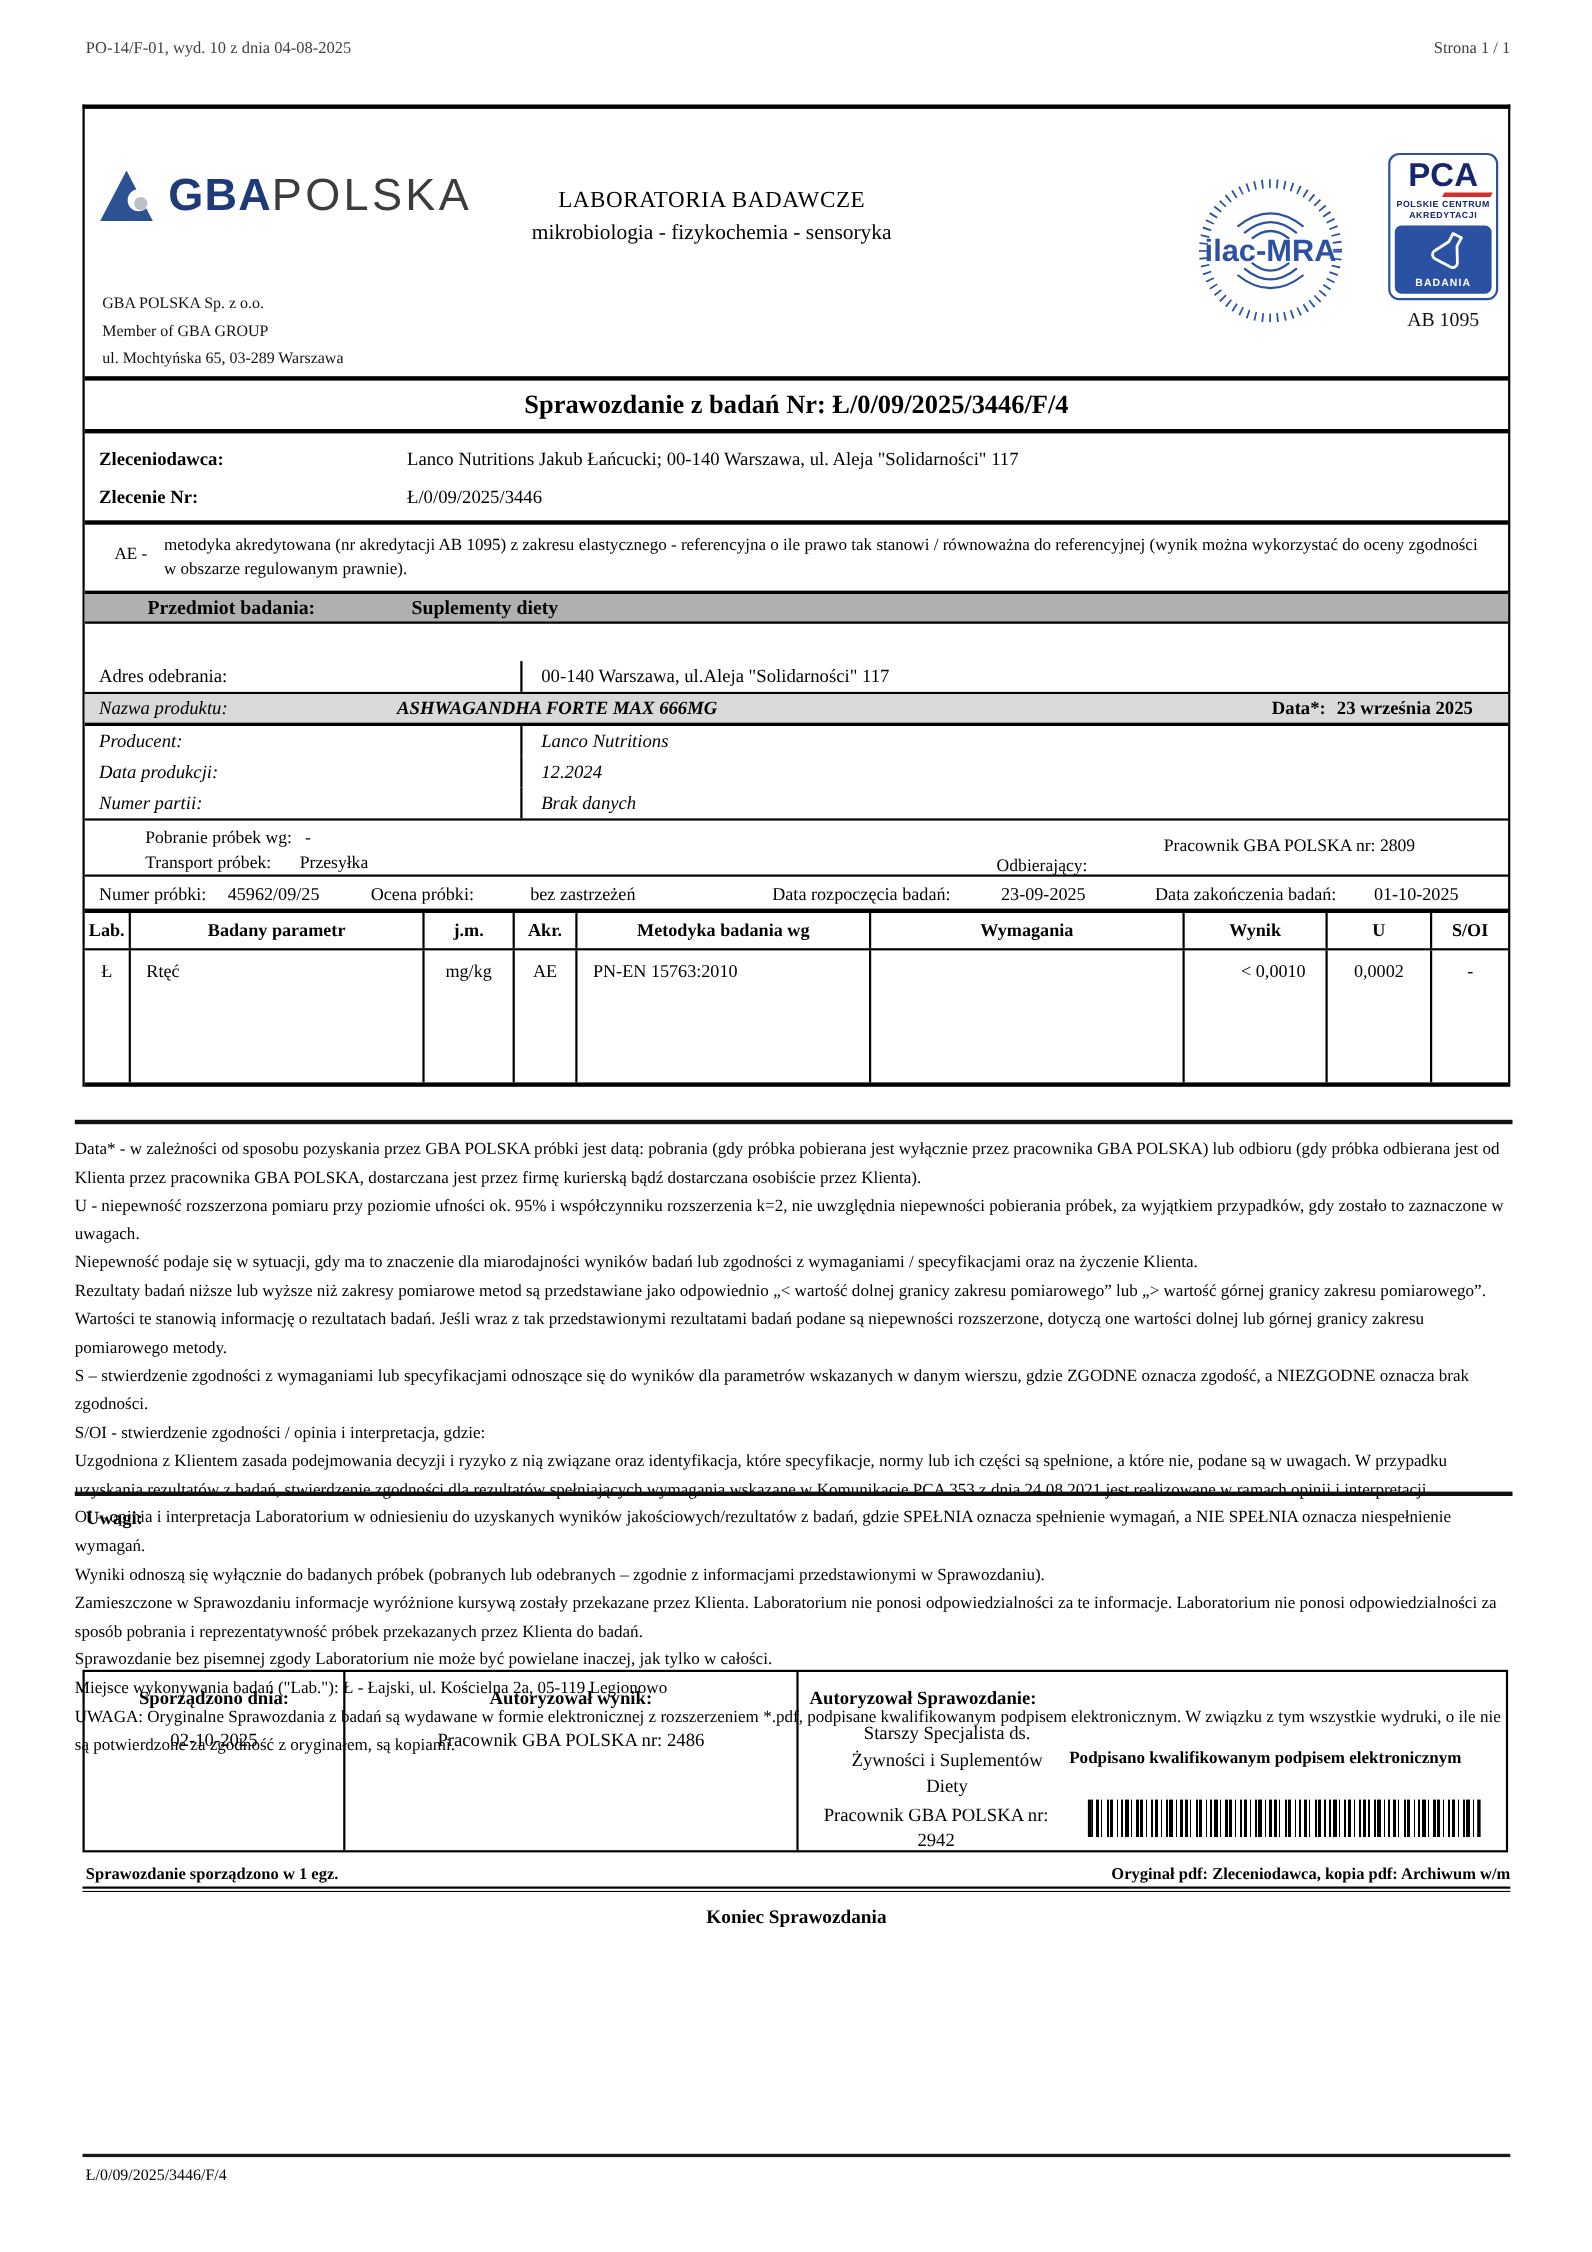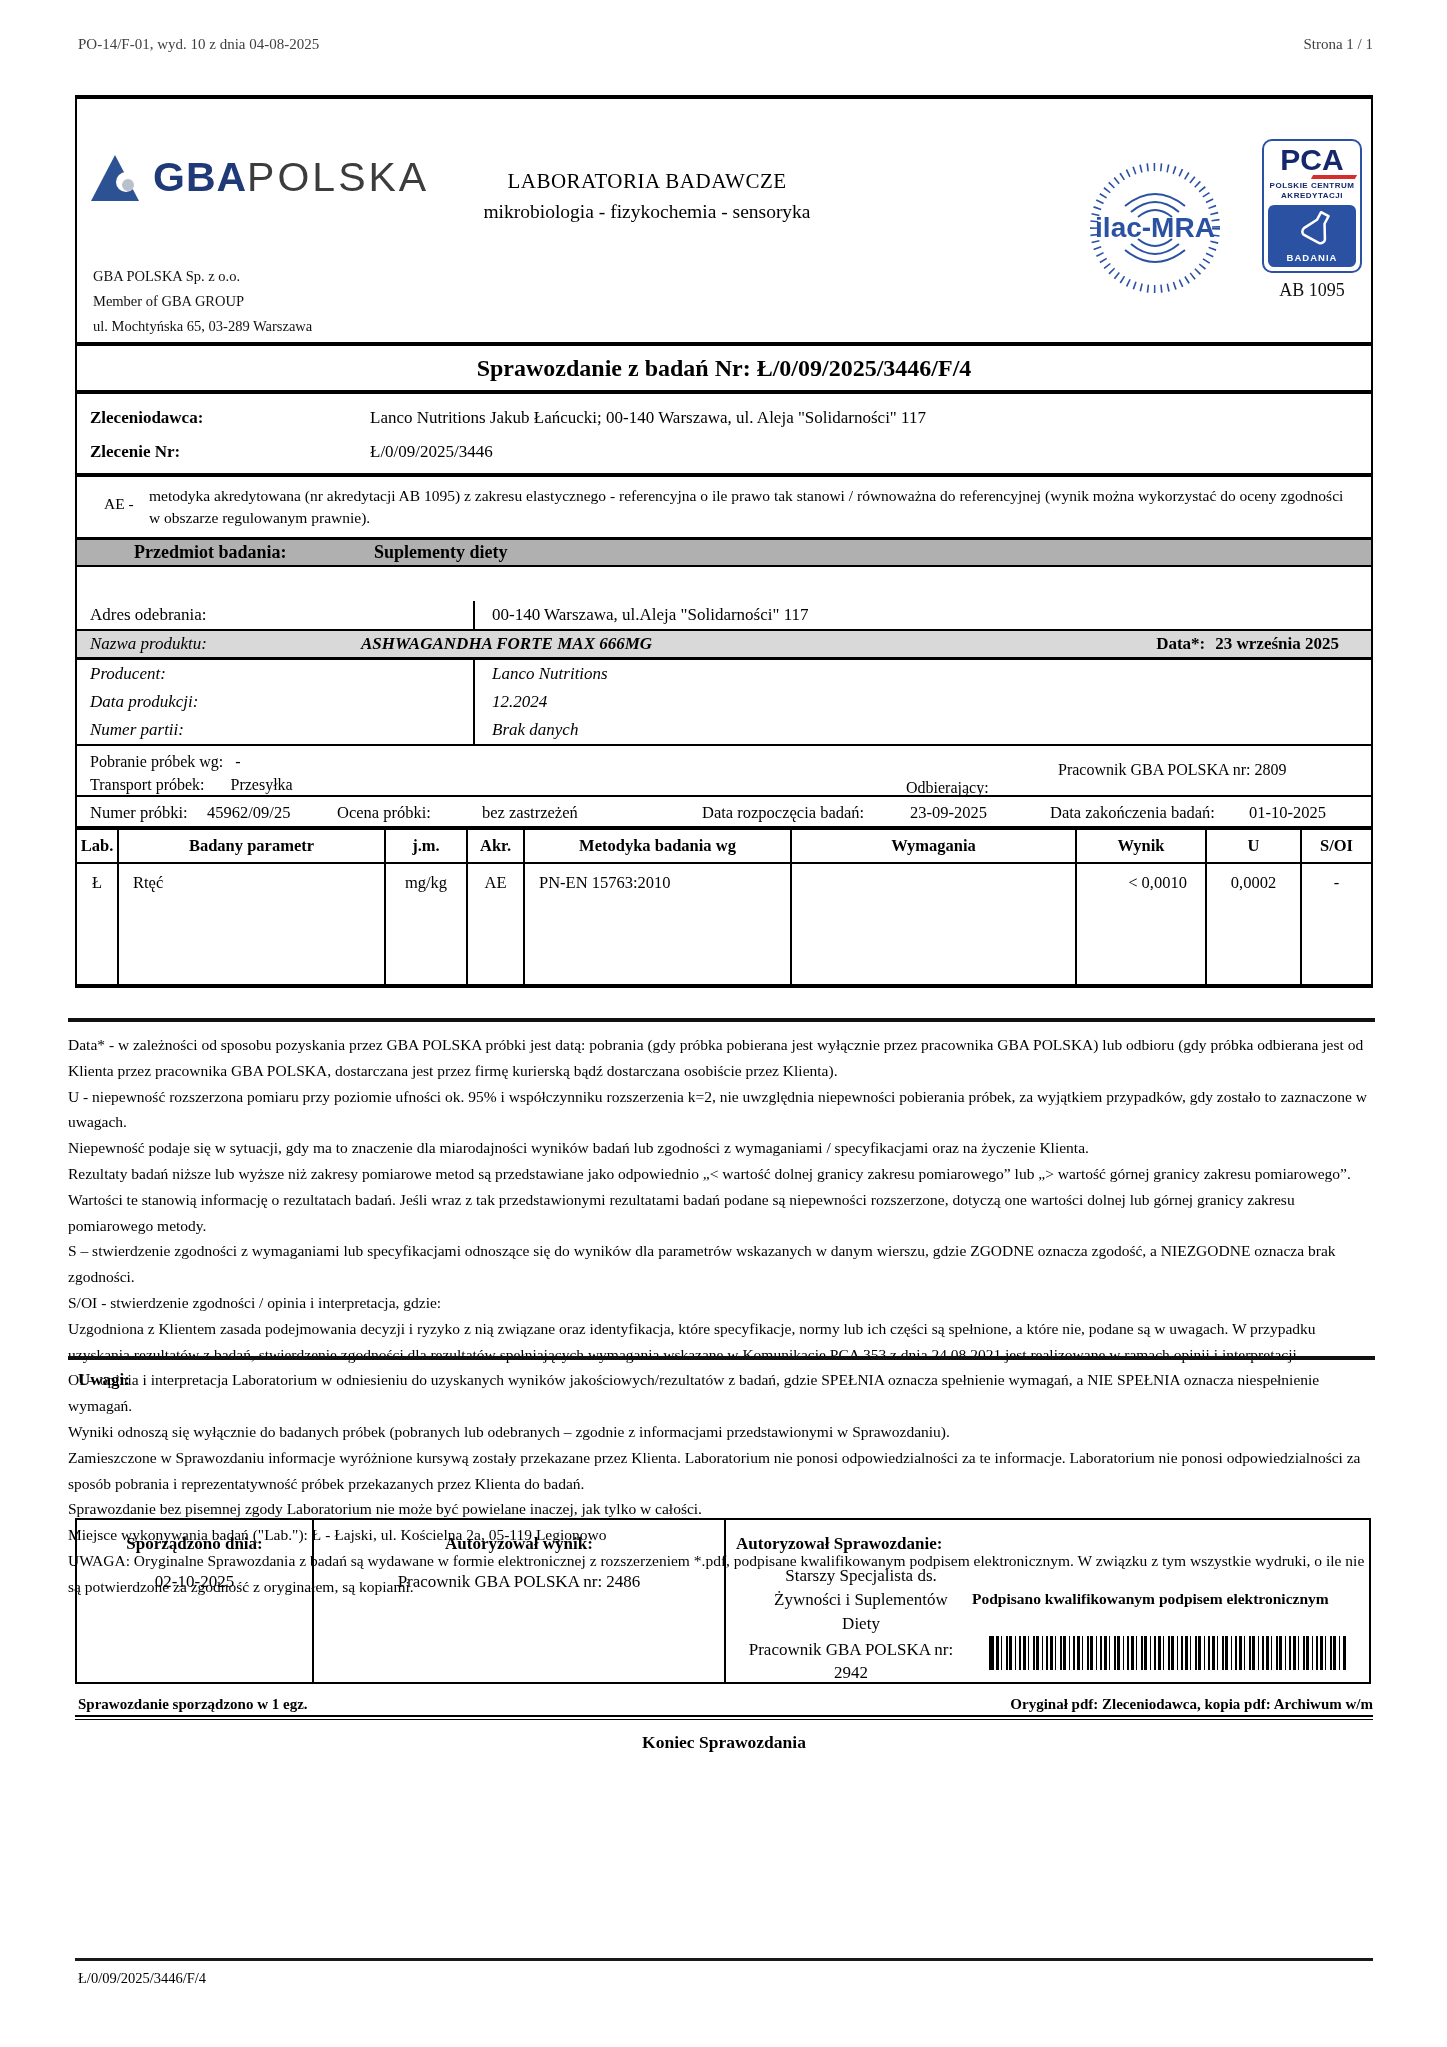--- a/index.html
+++ b/index.html
@@ -64,21 +64,21 @@
   .band2 .lbl { padding-left:13px; width:240px; font-style:italic; }
   .band2 .prod { font-weight:bold; font-style:italic; }
   .band2 .date { margin-left:auto; padding-right:32px; font-weight:bold; }
   .band2 .date .dl { margin-right:10px; }
 
   .prodrows { border-bottom:2px solid #000; font-size:17px; font-style:italic; }
   .prodrows .pr { display:flex; height:28px; }
   .prodrows .lbl { width:396px; padding-left:13px; display:flex; align-items:center; }
   .prodrows .val { border-left:2px solid #000; padding-left:17px; flex:1; display:flex; align-items:center; }
 
-  .row-pobranie { border-bottom:2px solid #000; height:51px; position:relative; font-size:16px; }
+  .row-pobranie { border-bottom:2px solid #000; height:51px; position:relative; font-size:16px;padding-left:42px; }
   .row-pobranie .lines { padding:4px 0 0 13px; line-height:23px; }
   .row-pobranie .gap { display:inline-block; width:26px; }
   .row-pobranie .odb { position:absolute; left:829px; top:15px;margin-top:18px; }
   .row-pobranie .odb-val { position:absolute; left:981px; top:15px; }
 
   .row-numer { border-bottom:4px solid #000; height:33px; position:relative; font-size:16.5px; }
   .row-numer span { position:absolute; top:6px; white-space:nowrap; }
 
   
   .rtable { font-size:16.5px; }

